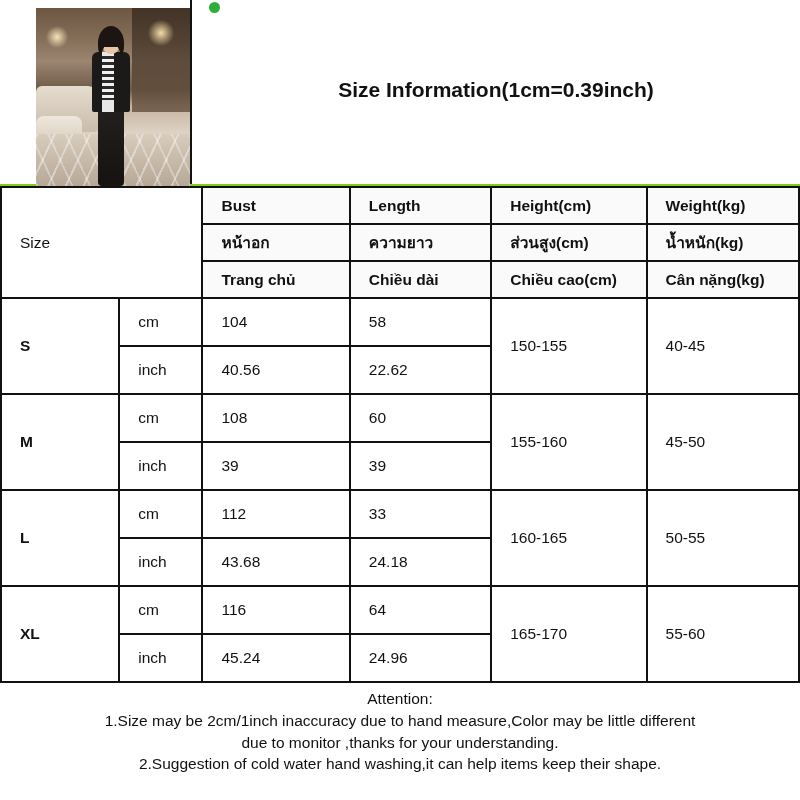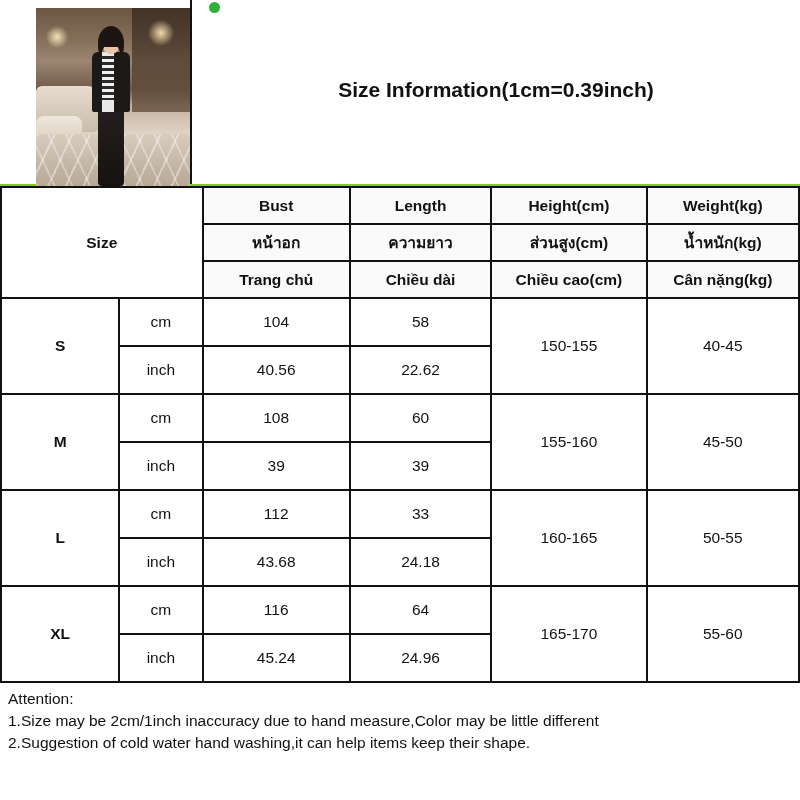--- a/index.html
+++ b/index.html
@@ -158,34 +158,33 @@
 
   
   table.size-table {
     border-collapse: collapse;
     table-layout: fixed;
     width: 800px;
     margin: 0;
   }
   table.size-table td {
     border: 2px solid #111;
-    text-align: center;
     vertical-align: middle;
     font-size: 15.5px;
     color: #111;
-    padding: 2px 9px;
+    padding: 2px 18px;
   }
   td.head {
     font-weight: bold;
     background: #fafafa;
     height: 31px;
   }
   td.size-head {
     font-size: 26px;
-    font-weight: bold;
+    font-weight: normal;
   }
   td.size-label {
     font-size: 19px;
     font-weight: bold;
   }
   td.unit {
     font-weight: normal;
     font-size: 15.5px;
     height: 42px;
     margin-left: 28px;
@@ -201,20 +200,21 @@
   col.c-len   { width: 141px; }
   col.c-hgt   { width: 155px; }
   col.c-wgt   { width: 152px; }
 
   
   .attention {
     padding: 6px 8px 0 8px;
     font-size: 15.5px;
     line-height: 1.34;
     color: #111;
+    text-align: center;
   }
   .attention p {
     margin: 0 0 1px 0;
   }
 </style>
 </head>
 <body>
 
 <div class="page">
 
@@ -325,16 +325,17 @@
         <td class="unit">inch</td>
         <td class="val">45.24</td>
         <td class="val">24.96</td>
       </tr>
     </tbody>
   </table>
 
   <div class="attention">
     <p>Attention:</p>
     <p>1.Size may be 2cm/1inch inaccuracy due to hand measure,Color may be little different</p>
+    <p>due to monitor ,thanks for your understanding.</p>
     <p>2.Suggestion of cold water hand washing,it can help items keep their shape.</p>
   </div>
 
 </div>
 
 </body></html>

